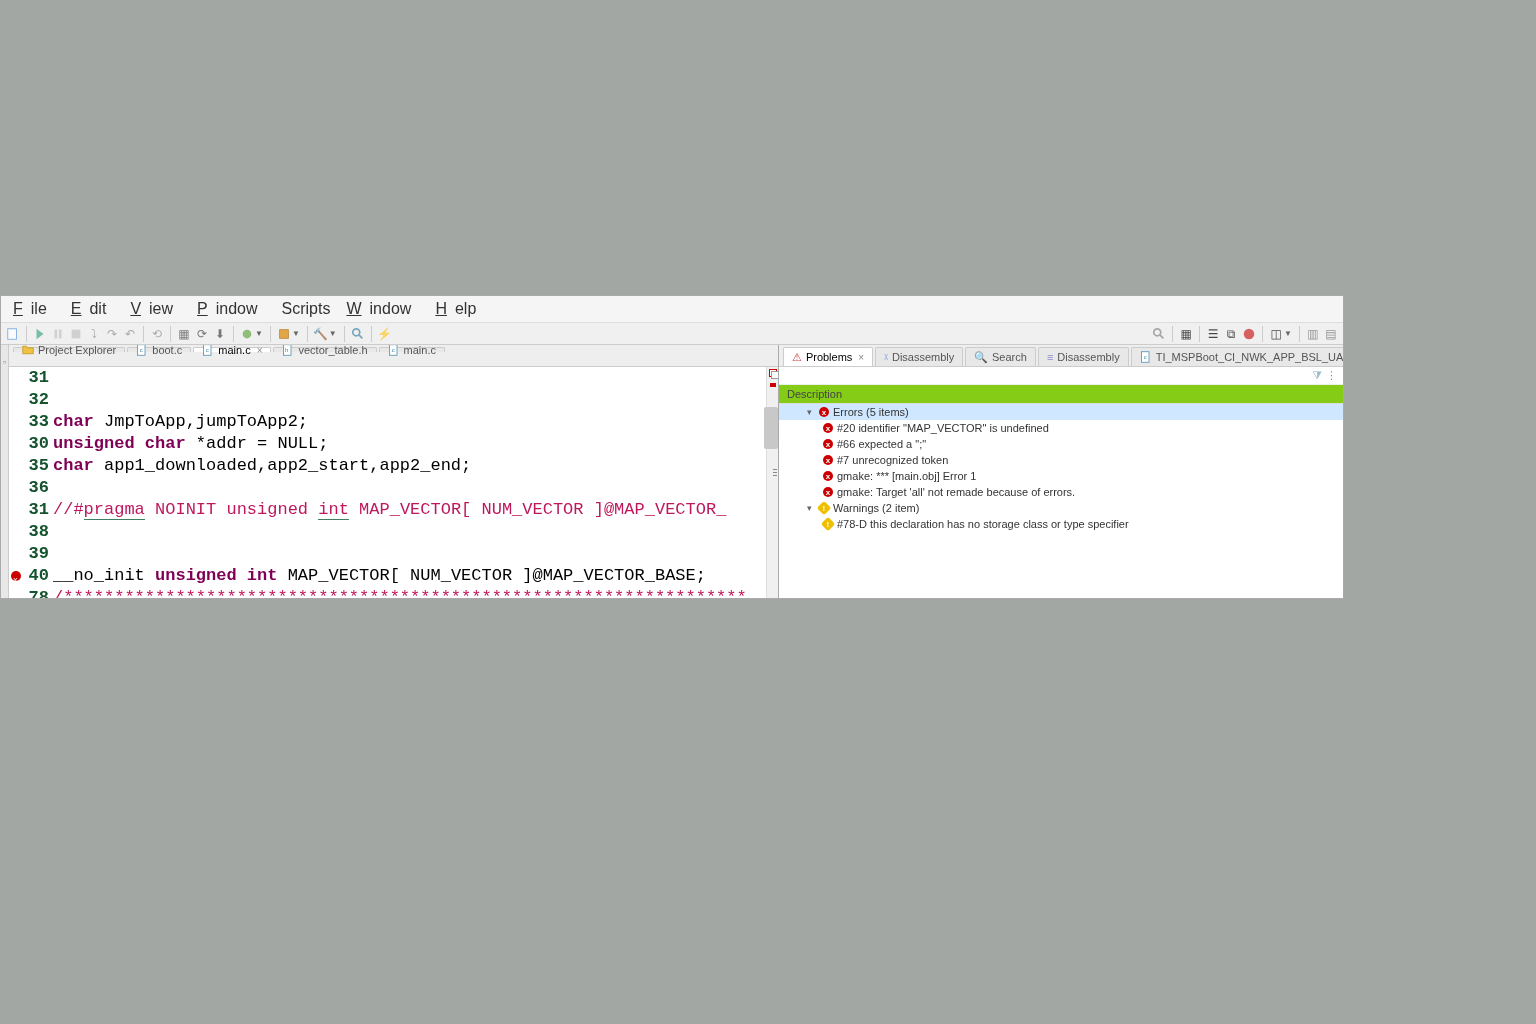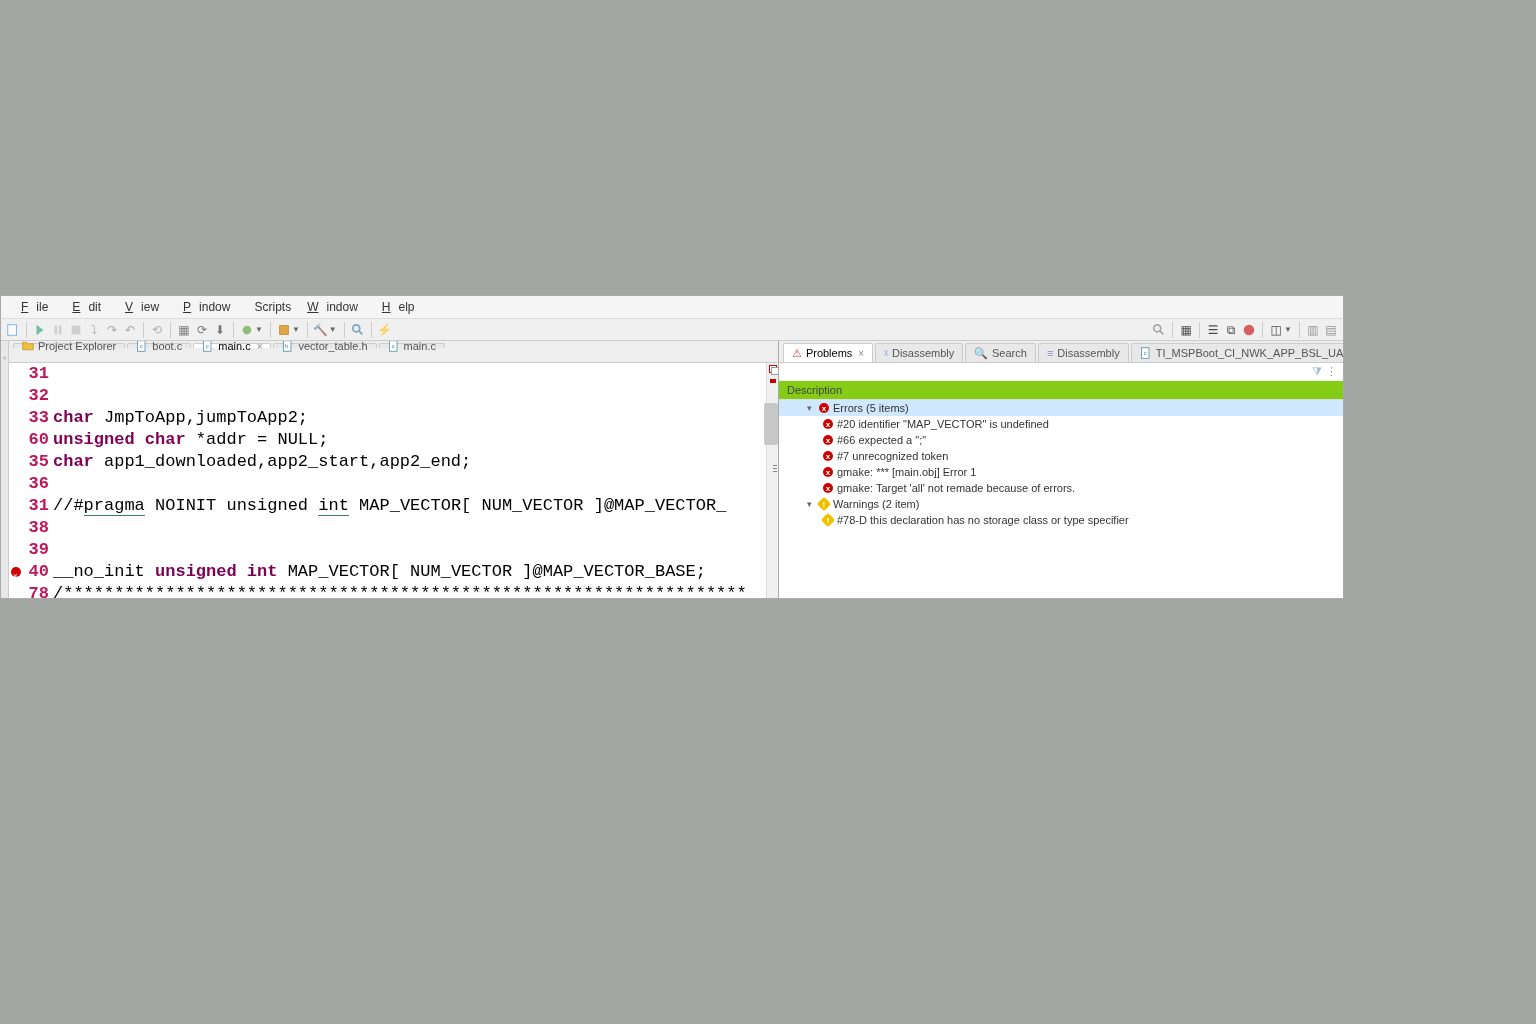--- a/index.html
+++ b/index.html
@@ -1,19 +1,19 @@
 <!DOCTYPE html>
 <html><head>
 <meta charset="utf-8">
 <style>
 * { margin: 0; padding: 0; box-sizing: border-box; }
 body { font-family: "Segoe UI", Tahoma, sans-serif; font-size: 12px; background: #a2a7a4; width: 1536px; height: 1024px; overflow: hidden; }
 .app-frame { position: absolute; top: 295px; left: 0; width: 1344px; height: 304px; background: #f0f0f0; border: 1px solid #aaa; display: flex; flex-direction: column; }
 
-.menubar { display: flex; padding: 2px 12px; background: #f5f5f5; border-bottom: 1px solid #ddd; font-size: 12px; color: #333; align-items: flex-end; }
+.menubar { display: flex; padding: 2px 4px; background: #f5f5f5; border-bottom: 1px solid #ddd; font-size: 16px; color: #333; align-items: flex-end; }
 .menubar span { padding: 2px 8px; cursor: default; }
 .menubar span u { text-decoration: underline; }
 
 .toolbar { display: flex; align-items: center; padding: 2px 4px; background: #f0f0f0; border-bottom: 1px solid #ccc; height: 22px; gap: 2px; }
 .tool-btn { width: 16px; height: 16px; display: inline-flex; align-items: center; justify-content: center; opacity: 0.7; }
 .tool-btn svg { width: 14px; height: 14px; }
 .tool-sep { width: 1px; height: 16px; background: #ccc; margin: 0 3px; }
 .tool-drop { font-size: 8px; color: #666; margin-left: -2px; margin-right: 2px; }
 .toolbar-right { margin-left: auto; display: flex; align-items: center; gap: 2px; }
 
@@ -24,24 +24,24 @@
 .tab-row { display: flex; padding: 2px 4px 17px; background: #eee; border-bottom: 1px solid #ccc; gap: 2px; height: 22px; }
 .tab { display: flex; align-items: center; gap: 4px; padding: 2px 8px; background: #e8e8e8; border: 1px solid #ccc; border-bottom: none; font-size: 11px; color: #555; border-radius: 2px 2px 0 0; }
 .tab.active { background: #fff; color: #000; }
 .tab-icon { width: 12px; height: 12px; display: inline-block; }
 .tab-close { font-size: 10px; color: #888; margin-left: 2px; }
 
 .code-area { flex: 1; display: flex; background: #fff; font-family: Consolas, "Courier New", monospace; font-size: 17px; line-height: 22px; overflow: hidden; position: relative; }
 .marker-col { width: 16px; background: #fff; border-right: 0; }
 .marker-col .err-mark { width: 10px; height: 10px; background: #c00; border-radius: 50%; margin: 6px 2px; display: block; position: relative; }
 .marker-col .err-mark::after { content: 'x'; color: #fff; font-size: 8px; position: absolute; top: -2px; left: 2px; }
-.gutter { width: 28px; background: #fff; color: #be185d; text-align: right; padding-right: 4px; font-weight: bold; }
+.gutter { width: 28px; background: #fff; color: #14532d; text-align: right; padding-right: 4px; font-weight: bold; }
 .code-lines { flex: 1; white-space: pre; color: #000; overflow: hidden; }
 .kw { color: #7f0055; font-weight: bold; }
-.cmt { color: #000000; }
+.cmt { color: #be185d; }
 .underline { border-bottom: 1px solid #3f7f5f; }
 
 .overview-ruler { width: 12px; background: #f0f0f0; border-left: 1px solid #ddd; position: relative; }
 .overview-ruler .mark-err { position: absolute; right: 2px; width: 6px; height: 4px; background: #c00; }
 .overview-ruler .mark-box { position: absolute; right: 1px; width: 8px; height: 8px; background: #fff; border: 1px solid #c00; }
 
 .scroll-thumb-v { position: absolute; right: 0; top: 40px; width: 14px; height: 42px; background: #c8c8c8; border-radius: 2px; }
 .sash-handle { position: absolute; right: -1px; top: 90px; width: 8px; height: 30px; display: flex; flex-direction: column; align-items: center; justify-content: center; gap: 2px; }
 .sash-handle span { width: 4px; height: 1px; background: #888; }
 .minimize-handle { position: absolute; right: -1px; top: 4px; width: 8px; height: 8px; background: #fff; border: 1px solid #999; }
@@ -221,21 +221,21 @@
             <div style="height: 22px;"></div>
             <div style="height: 22px;">
               <span class="err-mark"></span>
             </div>
             <div style="height: 22px;"></div>
           </div>
         <div class="gutter" id="gutter">
             <div>31</div>
             <div>32</div>
             <div>33</div>
-            <div>60</div>
+            <div>30</div>
             <div>35</div>
             <div>36</div>
             <div>31</div>
             <div>38</div>
             <div>39</div>
             <div>40</div>
             <div>78</div>
           </div>
         <div class="code-lines" id="code-lines"><div>&nbsp;</div><div>&nbsp;</div><div><span class="kw">char</span> JmpToApp,jumpToApp2;</div><div><span class="kw">unsigned</span> <span class="kw">char</span> *addr = NULL;</div><div><span class="kw">char</span> app1_downloaded,app2_start,app2_end;</div><div>&nbsp;</div><div><span class="cmt">//#<span class="underline">pragma</span> NOINIT unsigned <span class="underline">int</span> MAP_VECTOR[ NUM_VECTOR ]@MAP_VECTOR_</span></div><div>&nbsp;</div><div>&nbsp;</div><div>__no_init <span class="kw">unsigned</span> <span class="kw">int</span> MAP_VECTOR[ NUM_VECTOR ]@MAP_VECTOR_BASE;</div><div><span class="cmt">/*******************************************************************</span></div></div>
         <div class="overview-ruler">

